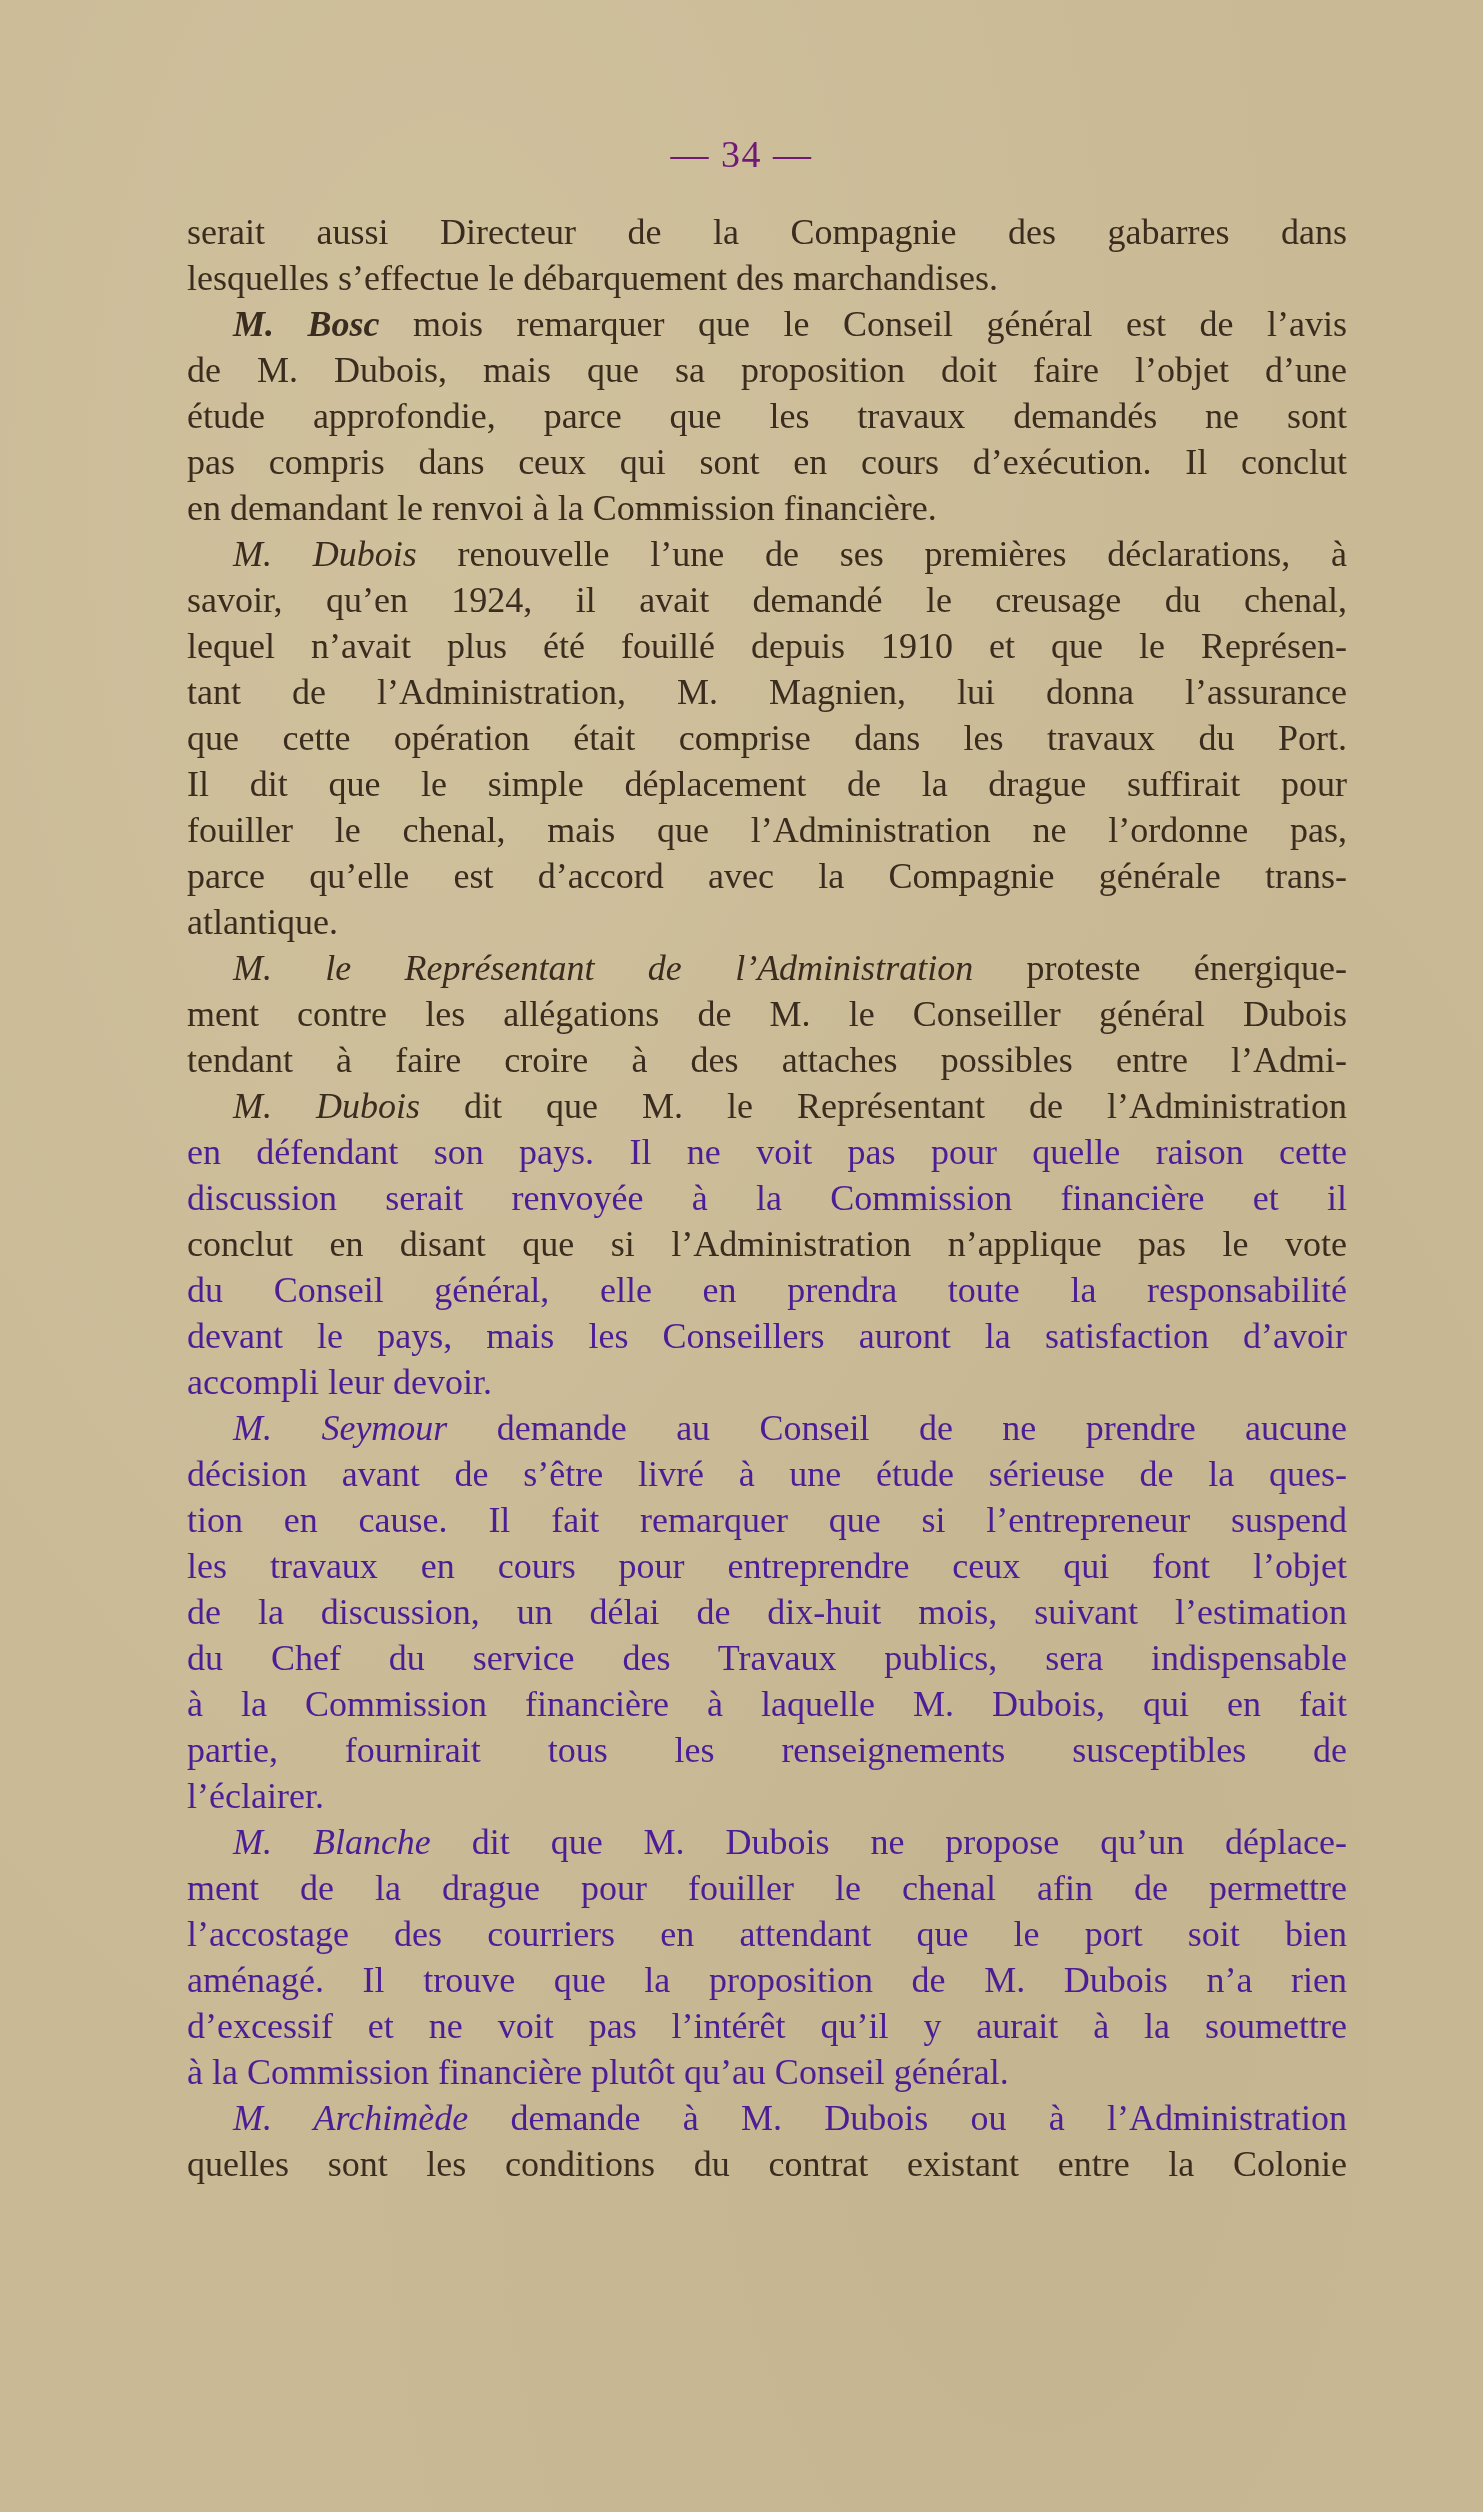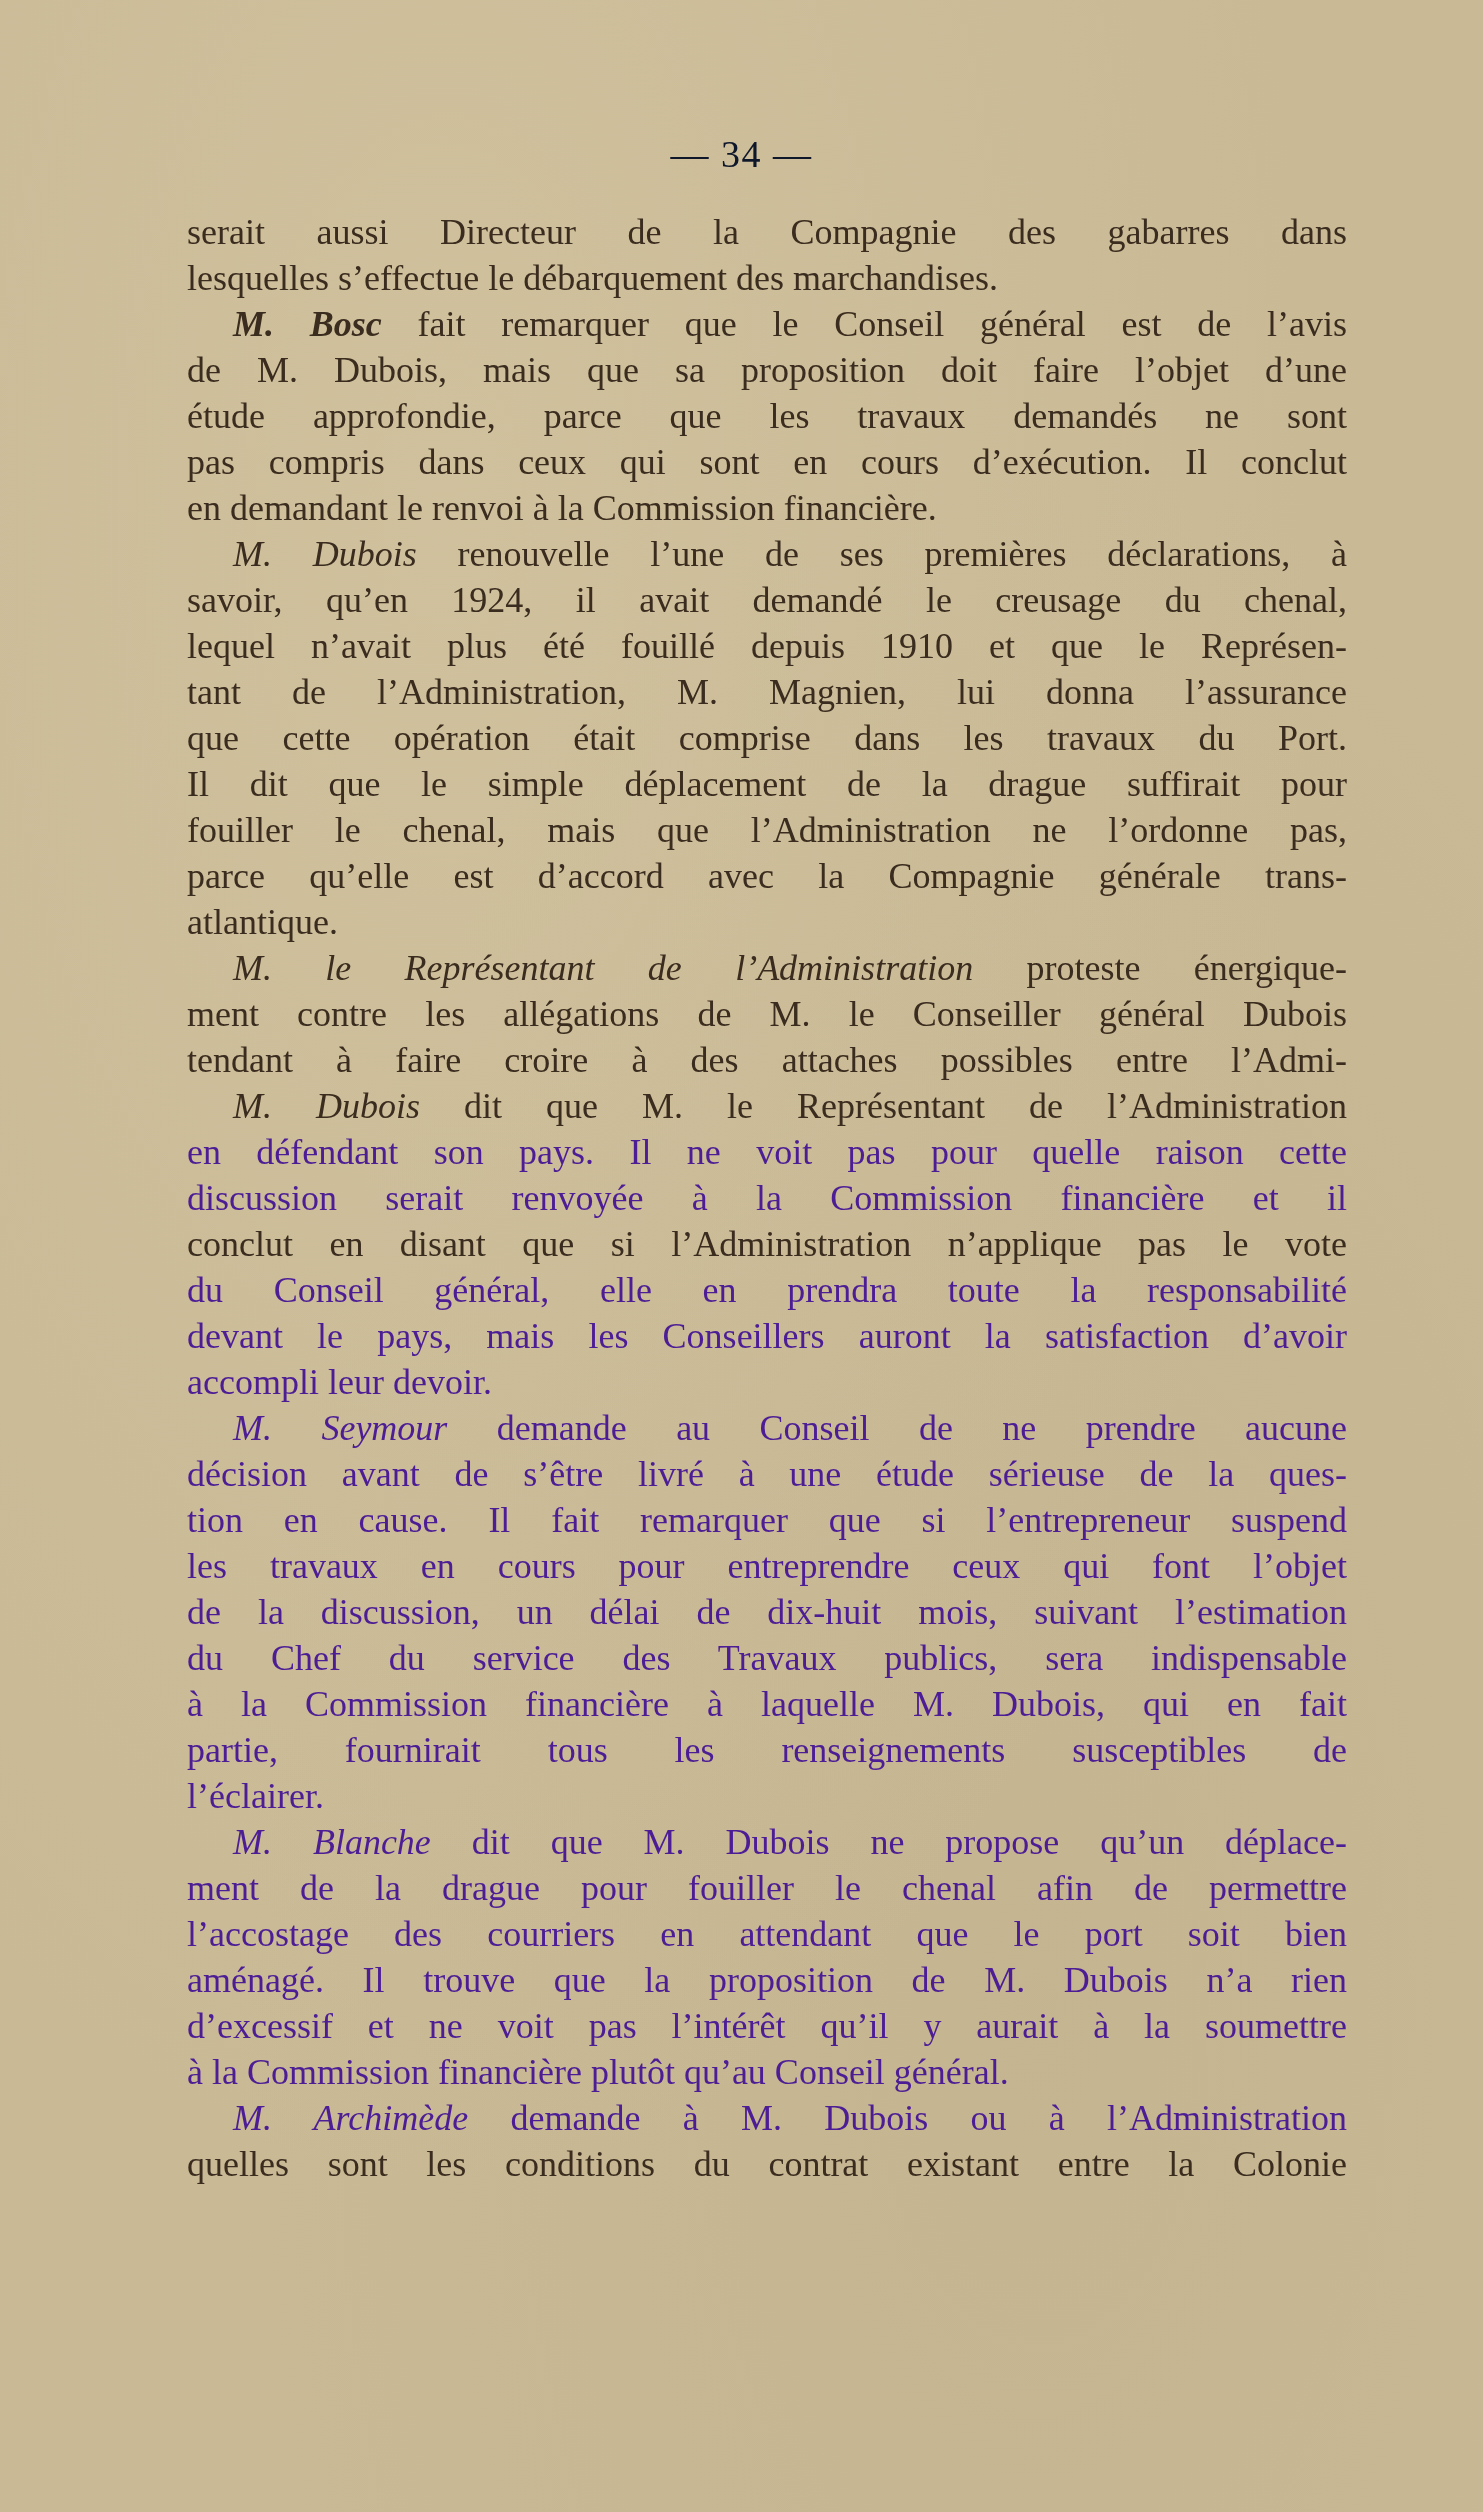--- a/index.html
+++ b/index.html
@@ -19,21 +19,21 @@
       color: #3a2c1e;
     }
     .page-number {
       position: absolute;
       top: 131px;
       left: 0;
       width: 1483px;
       text-align: center;
       font-size: 38px;
       line-height: 46px;
-      color: #0f172a;
+      color: #701a75;
       letter-spacing: 1.5px;
     }
     .text-block {
       position: absolute;
       top: 181px;
       left: 187px;
       width: 1160px;
       margin-top: 28px;
     }
     .line {
@@ -81,21 +81,21 @@
     <span class="line">
         <span class="justify">serait aussi Directeur de la Compagnie des gabarres dans</span>
       </span>
     <span class="line last">
         <span class="justify">lesquelles s’effectue le débarquement des marchandises.</span>
       </span>
   </div>
 
   <div class="paragraph">
     <span class="line indent">
-        <span class="justify"><span class="speaker bold">M. Bosc</span><span> fait remarquer que le Conseil général est de l’avis</span></span>
+        <span class="justify"><span class="speaker bold">M. Bosc</span><span> mois remarquer que le Conseil général est de l’avis</span></span>
       </span>
     <span class="line">
         <span class="justify">de M. Dubois, mais que sa proposition doit faire l’objet d’une</span>
       </span>
     <span class="line">
         <span class="justify">étude approfondie, parce que les travaux demandés ne sont</span>
       </span>
     <span class="line">
         <span class="justify">pas compris dans ceux qui sont en cours d’exécution. Il conclut</span>
       </span>

